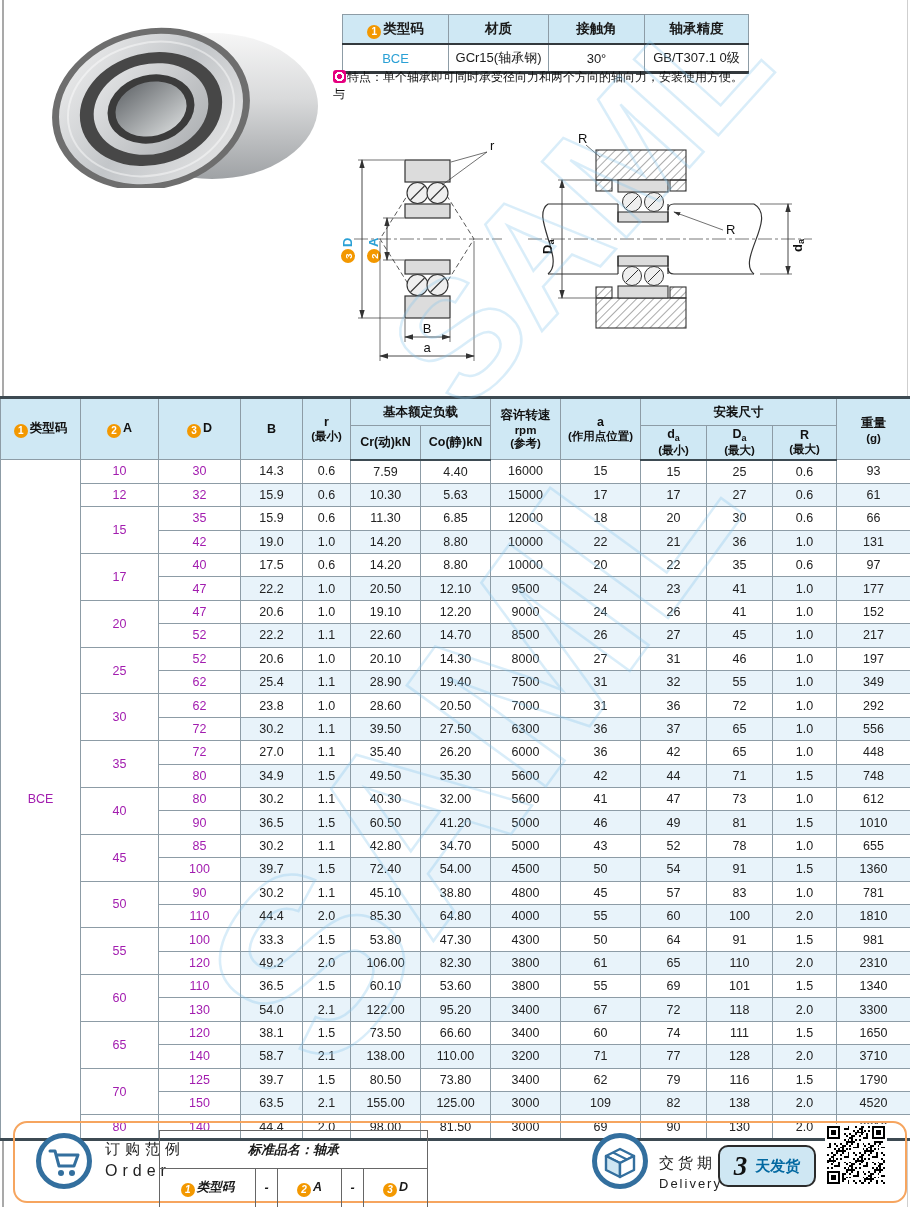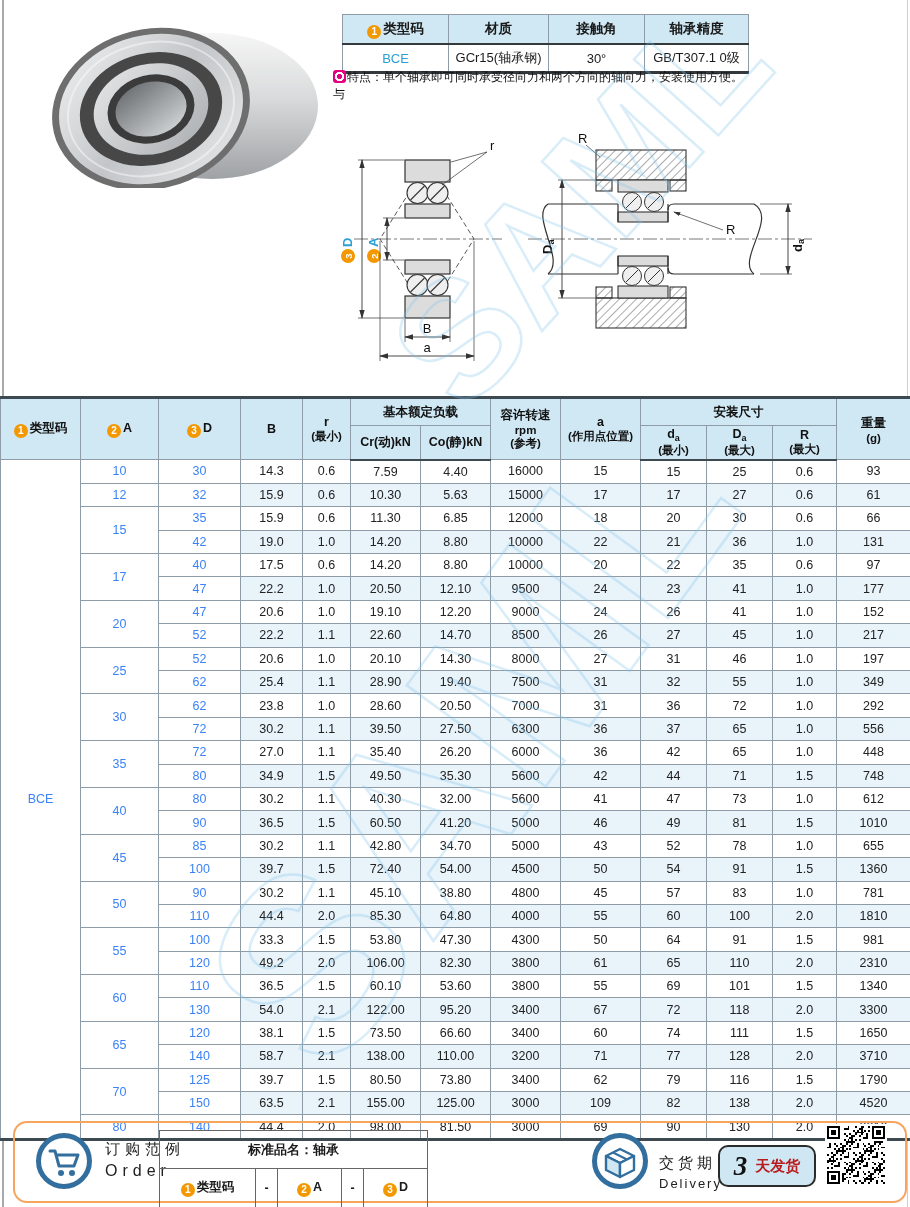--- a/index.html
+++ b/index.html
@@ -39,45 +39,45 @@
         font-size:10px;line-height:14px;font-weight:bold;text-align:center;margin-right:2px;vertical-align:-2px;}
 
   
   table.main{position:absolute;left:0;top:396px;width:910px;border-collapse:collapse;table-layout:fixed;
              border-top:3px solid #3d4a52;border-bottom:3px solid #3d4a52;z-index:2;}
   .main th,.main td{border:1px solid #8d9ca6;text-align:center;padding:0;overflow:hidden;}
   .main thead th{background:#cfe8f4;font-size:12.5px;font-weight:bold;color:#111;}
   .main tr.h1{height:28px;} .main tr.h2{height:34px;}
   .main tr.h2 th{border-bottom:2px solid #3d4a52;}
   .main tbody td{height:22.4px;font-size:12.5px;color:#222;background:#fff;}
-  .main tbody td.tcol,.main tbody td.acol,.main tbody td.dcol{color:#3b82f6;}
+  .main tbody td.tcol,.main tbody td.acol,.main tbody td.dcol{color:#a21caf;}
   .main tbody tr.alt td.v{background:#e8f3fa;}
   .sm{font-size:11.5px;font-weight:bold;}
   .sub{font-size:9px;vertical-align:-3px;}
 
   
   .panel{position:absolute;left:13px;top:1121px;width:890px;height:78px;border:2px solid #f6a55f;border-radius:14px;z-index:2;}
   .panel .icn{position:absolute;}
   #cart-icon{left:20px;top:9px;}
   .order-txt{position:absolute;left:90px;top:17px;}
   .order-txt .cn{font-size:15px;letter-spacing:5px;color:#222;}
   .order-txt .en{font-size:16px;letter-spacing:5px;color:#222;margin-top:3px;}
   table.otable{position:absolute;left:144px;top:7px;border-collapse:collapse;table-layout:fixed;}
-  .otable th,.otable td{border:1px solid #666;text-align:center;padding:8px;font-size:12.5px;}
+  .otable th,.otable td{border:1px solid #666;text-align:center;padding:8px;font-size:12.5px;font-style:italic;}
   .otable tr.ot th{height:21px;font-size:13px;font-weight:bold;}
   .otable tr.oh td{height:22px;font-weight:bold;}
   .otable tr.ov td{height:22px;color:#2aa0d5;}
   #box-icon{left:576px;top:9px;}
   .del-txt{position:absolute;left:644px;top:19px;margin-top:12px;}
   .del-txt .cn{font-size:15px;letter-spacing:4px;color:#222;}
   .del-txt .en{font-size:13px;letter-spacing:2px;color:#222;margin-top:3px;}
   .days-btn{position:absolute;left:703px;top:22px;width:94px;height:38px;background:#cfe7f3;border:2px solid #2b2b2b;
             border-radius:10px;display:flex;align-items:center;justify-content:center;gap:8px;}
   .days-btn .d3{font-family:"Liberation Serif","DejaVu Serif",serif;font-style:italic;font-weight:bold;font-size:27px;color:#111;}
-  .days-btn .dtxt{font-size:15px;font-weight:bold;color:#b91c1c;}
+  .days-btn .dtxt{font-size:15px;font-weight:bold;color:#0369a1;}
   #qr{position:absolute;left:810px;top:1px;}
   .qr-cap{position:absolute;left:806px;top:62px;width:70px;text-align:left;font-size:12.5px;color:#0f172a;margin-top:40px;}
 </style>
 </head>
 <body>
 
 <div class="edge-l"></div>
 <div class="edge-r"></div>
 
 <div class="wm" id="wm1">SAML</div>

